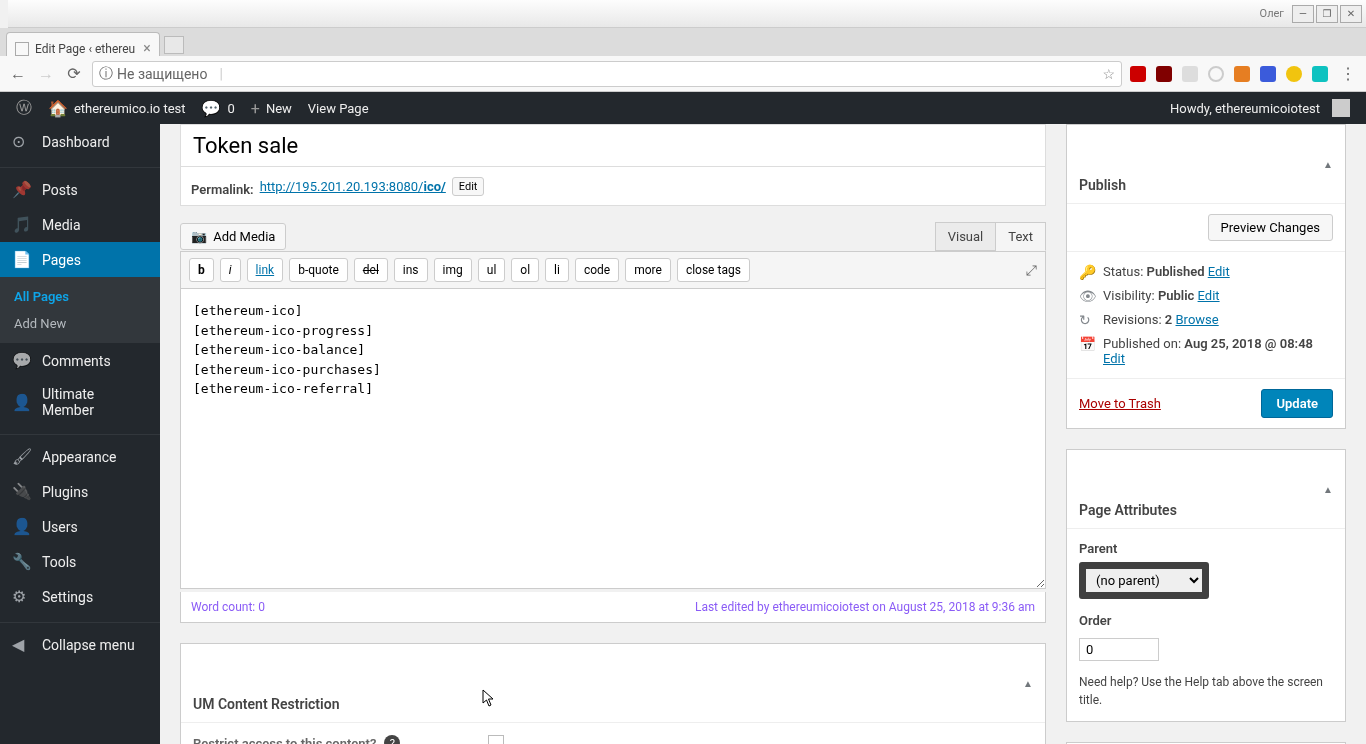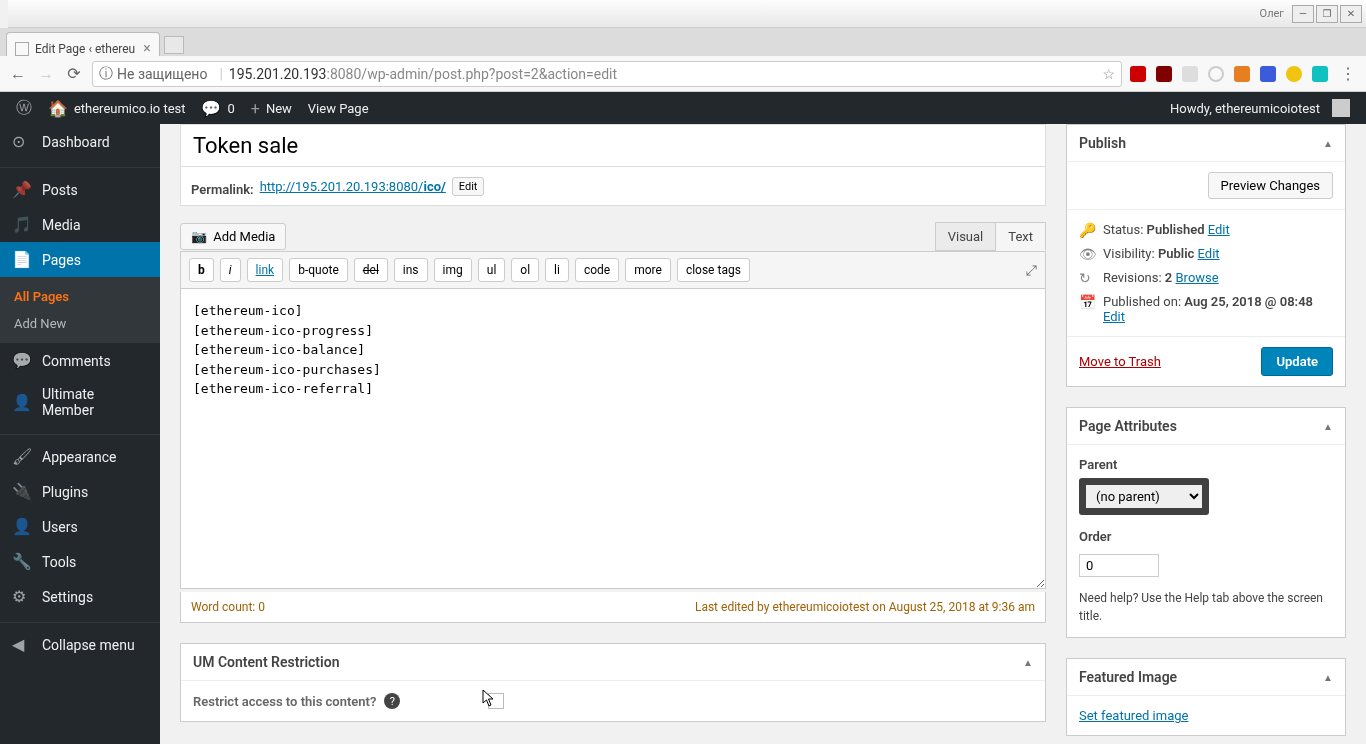--- a/index.html
+++ b/index.html
@@ -38,21 +38,21 @@
 
 
 .wp-body { display: flex; height: calc(100vh - 28px - 28px - 36px - 32px); }
 .adminmenu { width: 160px; background: #23282d; color: #eee; overflow-y: auto; }
 .menu-item { display: flex; align-items: center; padding: 8px 12px; color: #eee; font-size: 14px; gap: 10px; cursor: pointer; }
 .menu-item.current { background: #0073aa; color: #fff; }
 .menu-icon { width: 20px; font-size: 16px; color: rgba(240,245,250,0.6); }
 .menu-item.current .menu-icon { color: #fff; }
 .submenu { background: #32373c; padding: 6px 0; }
 .submenu-item { padding: 6px 12px 6px 14px; color: #b4b9be; font-size: 13px; cursor: pointer; }
-.submenu-item.current { color: #f97316; font-weight: 600; }
+.submenu-item.current { color: #0ea5e9; font-weight: 600; }
 .menu-sep { height: 5px; border-bottom: 1px solid #32373c; margin: 4px 0; }
 
 
 .content { flex: 1; padding: 0 20px 20px; overflow-y: auto; display: flex; gap: 20px; justify-content: flex-end; }
 .main-col { flex: 1; }
 .side-col { width: 280px; }
 
 .title-input { width: 100%; font-size: 22px; padding: 8px 12px; border: 1px solid #ddd; background: #fff; margin-top: 0; }
 .permalink-row { padding: 8px 10px; font-size: 13px; border: 1px solid #ddd; border-top: none; background: #fff; display: flex; align-items: center; gap: 6px; }
 .permalink-row a { color: #0073aa; text-decoration: underline; }
@@ -69,26 +69,26 @@
 .quicktags { background: #f5f5f5; border: 1px solid #ccc; padding: 6px 8px; display: flex; gap: 6px; align-items: center; }
 .qt-btn { padding: 4px 8px; border: 1px solid #ccc; background: #fff; border-radius: 3px; font-size: 12px; }
 .qt-btn.bold { font-weight: bold; }
 .qt-btn.italic { font-style: italic; }
 .qt-btn.link-b { text-decoration: underline; color: #0073aa; }
 .qt-btn.del { text-decoration: line-through; }
 .fullscreen-icon { margin-left: auto; font-size: 14px; color: #666; }
 
 .editor-textarea { width: 100%; height: 300px; border: 1px solid #ccc; border-top: none; padding: 12px; font-family: Consolas, monospace; font-size: 13px; line-height: 1.5; resize: vertical; background: #fff; }
 
-.status-bar { display: flex; padding: 8px 10px; border: 1px solid #ccc; border-top: none; font-size: 12px; color: #a16207; background: #fff; }
+.status-bar { display: flex; padding: 8px 10px; border: 1px solid #ccc; border-top: none; font-size: 12px; color: #8b5cf6; background: #fff; }
 .status-bar .right { margin-left: auto; }
 
 .postbox { background: #fff; border: 1px solid #ccc; margin-top: 20px; }
 .postbox-header { display: flex; align-items: center; padding: 10px 12px; border-bottom: 1px solid #eee; }
-.postbox-header h2 { font-size: 14px; font-weight: 600; flex: 1; }
+.postbox-header h2 { font-size: 14px; font-weight: 600; flex: 1; margin-top: 42px; }
 .toggle-indicator { color: #72777c; font-size: 10px; }
 .postbox-body { padding: 12px; }
 
 .um-row { display: flex; align-items: center; gap: 8px; }
 .um-label { color: #666; font-weight: 600; font-size: 13px; }
 .help-circle { width: 16px; height: 16px; border-radius: 50%; background: #444; color: #fff; font-size: 11px; display: flex; align-items: center; justify-content: center; }
 .checkbox-empty { width: 16px; height: 16px; border: 1px solid #bbb; margin-left: 80px; }
 
 
 .side-col .postbox:first-child { margin-top: 0; }
@@ -137,23 +137,20 @@
 <div class="addr-bar">
   <div class="nav-icon">←</div>
   <div class="nav-icon" style="color:#ccc;">→</div>
   <div class="nav-icon">⟳</div>
   <div class="url-box">
     <span class="insecure">
       <span>ⓘ</span>
       <span>Не защищено</span>
     </span>
     <span class="sep">|</span>
-    <span class="url-text">
-      <span>195.201.20.193</span><span class="dim">:8080</span><span class="dim">/wp-admin/post.php?post=2&amp;action=edit</span>
-    </span>
     <span style="margin-left:auto;color:#888;">☆</span>
   </div>
   <div class="ext-icons">
     <div class="ext-icon" style="background:#c00;"></div>
     <div class="ext-icon" style="background:#800000;border-radius:3px;"></div>
     <div class="ext-icon" style="background:#ddd;"></div>
     <div class="ext-icon" style="border:2px solid #ccc;border-radius:50%;"></div>
     <div class="ext-icon" style="background:#e67e22;"></div>
     <div class="ext-icon" style="background:#3b5bdb;"></div>
     <div class="ext-icon" style="background:#f1c40f;border-radius:50%;"></div>

